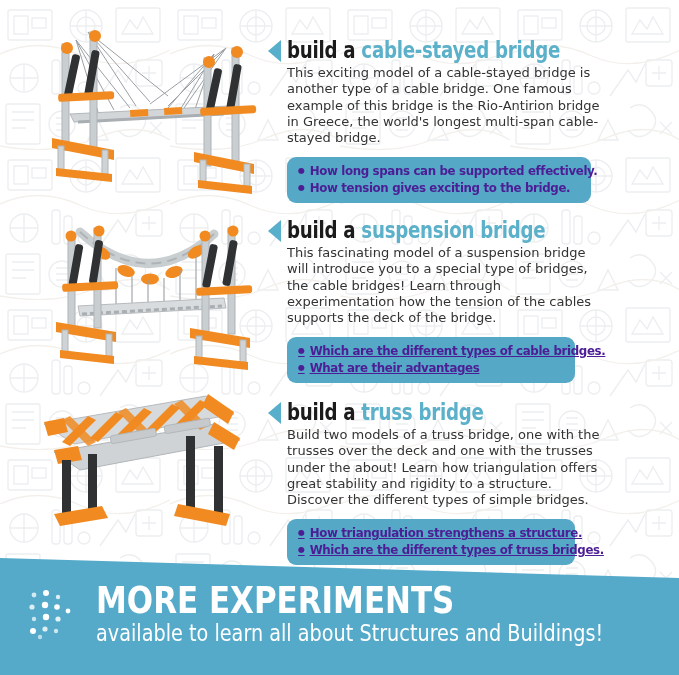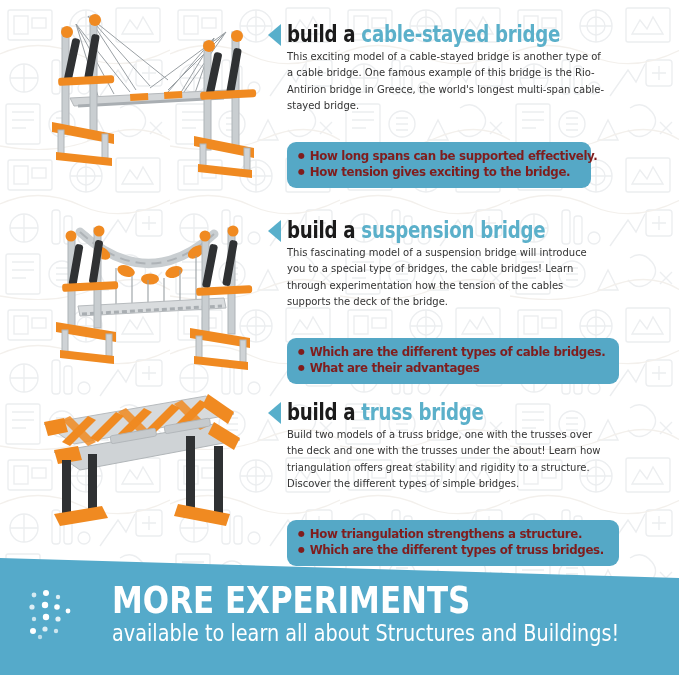--- a/index.html
+++ b/index.html
@@ -31,21 +31,21 @@
     inset: 0;
     z-index: 2;
   }
 
   
   .section {
     position: absolute;
     left: 0;
     width: 679px;
   }
-  .sec-1 { top: 2px;  height: 178px; }
+  .sec-1 { top: 18px;  height: 178px; }
   .sec-2 { top: 198px; height: 178px; }
   .sec-3 { top: 376px; height: 172px; }
 
   .photo {
     position: absolute;
     left: 18px;
     top: 0;
     width: 262px;
     height: 100%;
   }
@@ -83,37 +83,37 @@
     white-space: nowrap;
     transform: scaleX(0.88);
     transform-origin: left center;
   }
   .headline .kw-dark  { color: #1b1b1b; }
   .headline .kw-blue  { color: #5BB0CA; }
 
   .para {
     margin-left: 19px;
     width: 318px;
-    font-size: 10px;
+    font-size: 13px;
     line-height: 16.2px;
     color: #333333;
     font-family: "DejaVu Sans", "Liberation Sans", sans-serif;
   }
 
   
   .qbox {
     margin-left: 19px;
-    margin-top: 28px;
+    margin-top: 11px;
     width: 304px;
     background: #55A8C6;
     border-radius: 9px;
     padding: 6px 10px 7px 11px;
-    color: #7f1d1d;
-  }
-  .sec-2 .qbox, .sec-3 .qbox { width: 332px; }
+    color: #4c1d95;
+  }
+  .sec-2 .qbox, .sec-3 .qbox { width: 288px; text-decoration: underline; }
   .qbox ul { list-style: none; }
   .qbox li {
     font-size: 11.8px;
     font-weight: bold;
     line-height: 15.5px;
     white-space: nowrap;
     font-family: "DejaVu Sans", "Liberation Sans", sans-serif;
     letter-spacing: -0.35px;
   }
   .qbox li::before {
@@ -138,21 +138,21 @@
     position: absolute;
     left: 24px;
     top: 36px;
     right: 10px;
     display: flex;
     align-items: flex-start;
     gap: 16px;
   }
   #dots-mark { width: 56px; height: 60px; flex: 0 0 auto; margin-top: 4px; }
   #dots-mark svg { width: 100%; height: 100%; display: block; }
-  #banner-text { padding-top: 0; margin-left: 16px; }
+  #banner-text { padding-top: 0; }
   #banner-title {
     font-family: "Liberation Sans Narrow", "DejaVu Sans Condensed", "Liberation Sans", sans-serif;
     font-weight: bold;
     font-size: 37px;
     line-height: 40px;
     color: #ffffff;
     letter-spacing: 0px;
     transform: scaleX(0.93);
     transform-origin: left center;
     white-space: nowrap;

